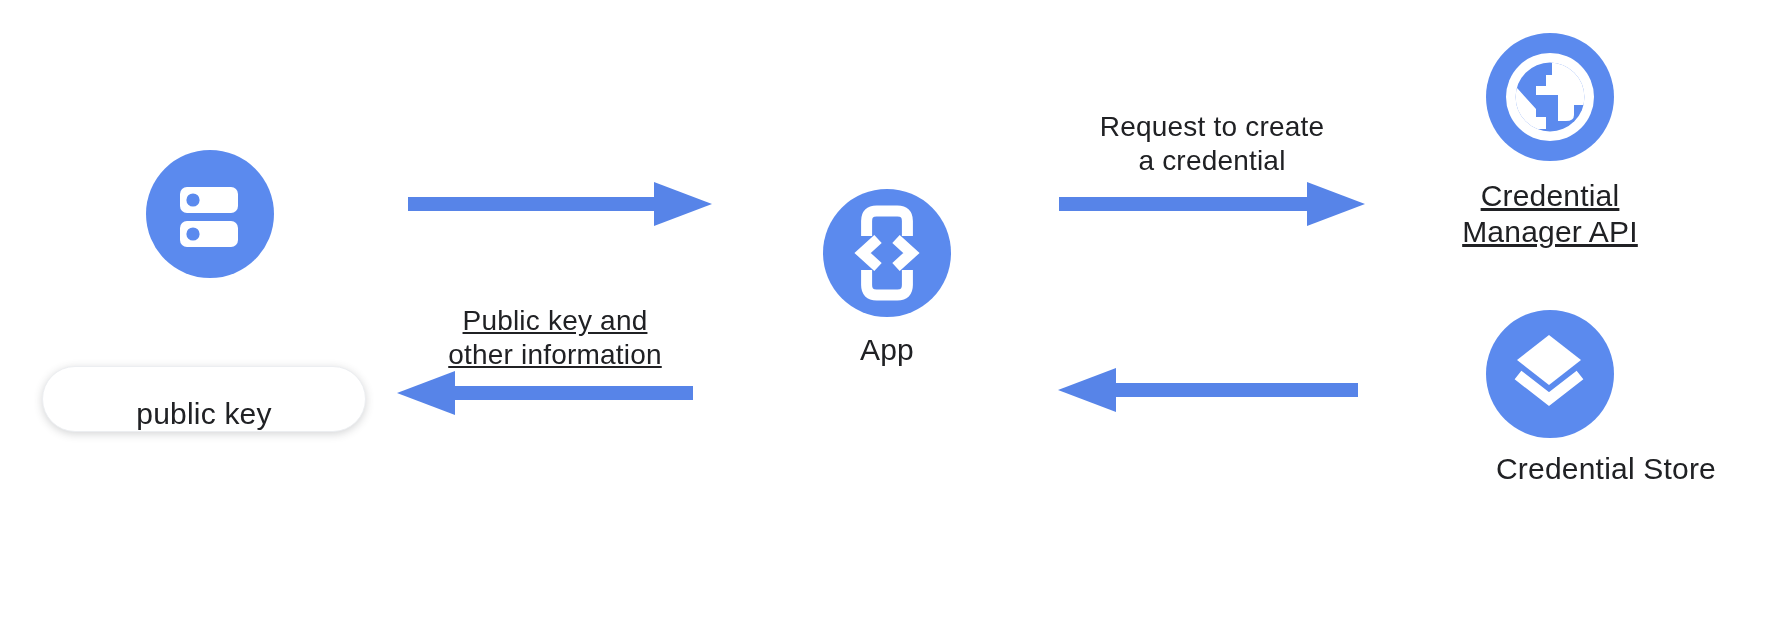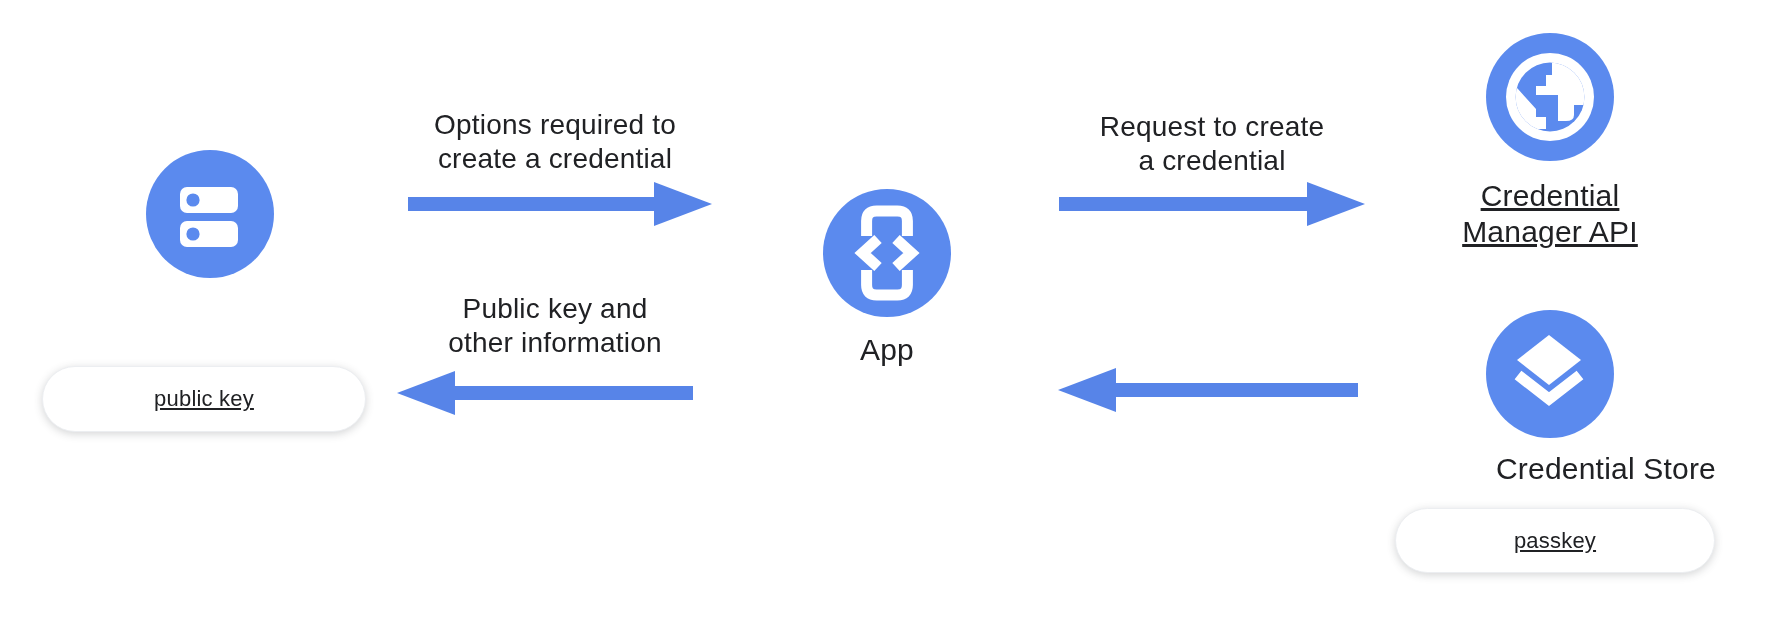--- a/index.html
+++ b/index.html
@@ -57,27 +57,26 @@
     line-height: 36px;
     font-weight: 400;
   }
   .pill {
     position: absolute;
     background: var(--pill-bg, #ffffff);
     border: 1px solid #eceef1;
     border-radius: 999px;
     box-shadow: 0 2px 8px rgba(60, 64, 67, 0.22);
     display: flex;
-    align-items: center;
+    align-items: flex-end;
     justify-content: center;
-    font-size: 22px;
+    font-size: 30px;
     font-weight: 400;
     letter-spacing: 0.2px;
     box-sizing: border-box;
-    text-decoration: underline;
   }
   .arrow {
     position: absolute;
     height: 44px;
     display: flex;
     align-items: center;
   }
   .arrow .shaft {
     flex: 1;
     height: 14px;
@@ -108,22 +107,20 @@
       <rect class="icon-white" x="17" y="18.5" width="29" height="13" rx="3.5"></rect>
       <rect class="icon-white" x="17" y="35.5" width="29" height="13" rx="3.5"></rect>
       <circle class="icon-accent" cx="23.5" cy="25" r="3.3"></circle>
       <circle class="icon-accent" cx="23.5" cy="42" r="3.3"></circle>
     </svg>
   </div>
   <div class="pill" style="left:42px; top:366px; width:324px; height:66px;">
     <span>public key</span>
   </div>
 
-  <div class="flow-label" style="left:355px; top:108px; width:400px;">Options required to
-create a credential</div>
   <div class="arrow" style="left:408px; top:182px; width:304px;">
     <div class="shaft"></div>
     <div class="head-right"></div>
   </div>
 
   <div class="node-circle" style="left:823px; top:189px;">
     <svg viewBox="0 0 64 64">
       <path class="icon-white-stroke" stroke-width="5.5" d="M 21.8 23.5 L 21.8 16 Q 21.8 11 26.8 11 L 37.2 11 Q 42.2 11 42.2 16 L 42.2 23.5"></path>
       <path class="icon-white-stroke" stroke-width="5.5" d="M 21.8 40.5 L 21.8 48 Q 21.8 53 26.8 53 L 37.2 53 Q 42.2 53 42.2 48 L 42.2 40.5"></path>
       <path class="icon-white-stroke" stroke-width="5.5" stroke-linejoin="miter" d="M 27.5 25 L 19.8 32 L 27.5 39"></path>
@@ -150,36 +147,33 @@
       <circle class="icon-accent" cx="32" cy="32" r="17.2"></circle>
       <g clip-path="url(#ocean-clip)">
         <path class="icon-white" d="M 33 9 L 44 12 L 52 22 L 52 32 L 50 36 L 44 36 L 44 41 Q 44 44 40 44 L 36 44 L 36 31 L 25 31 L 25 26.5 L 30 26.5 L 30 21 L 33 21 Z"></path>
         <path class="icon-white" d="M 11.5 28 Q 14 25.5 16 28 L 25 38 L 25 42 L 30 42 L 30 48 L 21 48 Q 13 40 11.5 28 Z"></path>
       </g>
     </svg>
   </div>
   <div class="node-label" style="left:1375px; top:178px; width:350px;text-decoration:underline;">Credential
 Manager API</div>
 
-  <div class="flow-label" style="left:355px; top:292px; width:400px;">Public key and
+  <div class="flow-label" style="left:355px; top:304px; width:400px;text-decoration:underline;">Public key and
 other information</div>
   <div class="arrow" style="left:397px; top:371px; width:296px;">
     <div class="head-left"></div>
     <div class="shaft"></div>
   </div>
 
   <div class="arrow" style="left:1058px; top:368px; width:300px;">
     <div class="head-left"></div>
     <div class="shaft"></div>
   </div>
 
   <div class="node-circle" style="left:1486px; top:310px;">
     <svg viewBox="0 0 64 64">
       <polygon class="icon-white" points="31.5,12.5 47.5,25 31.5,37.5 15.5,25"></polygon>
       <path class="icon-white-stroke" stroke-width="5.5" d="M 16 32.5 L 31.5 44.5 L 47 32.5"></path>
     </svg>
   </div>
   <div class="node-label" style="left:1431px; top:451px; width:350px;">Credential Store</div>
-  <div class="pill" style="left:1395px; top:508px; width:320px; height:65px;">
-    <span>passkey</span>
-  </div>
 
 </div>
 
 </body></html>

